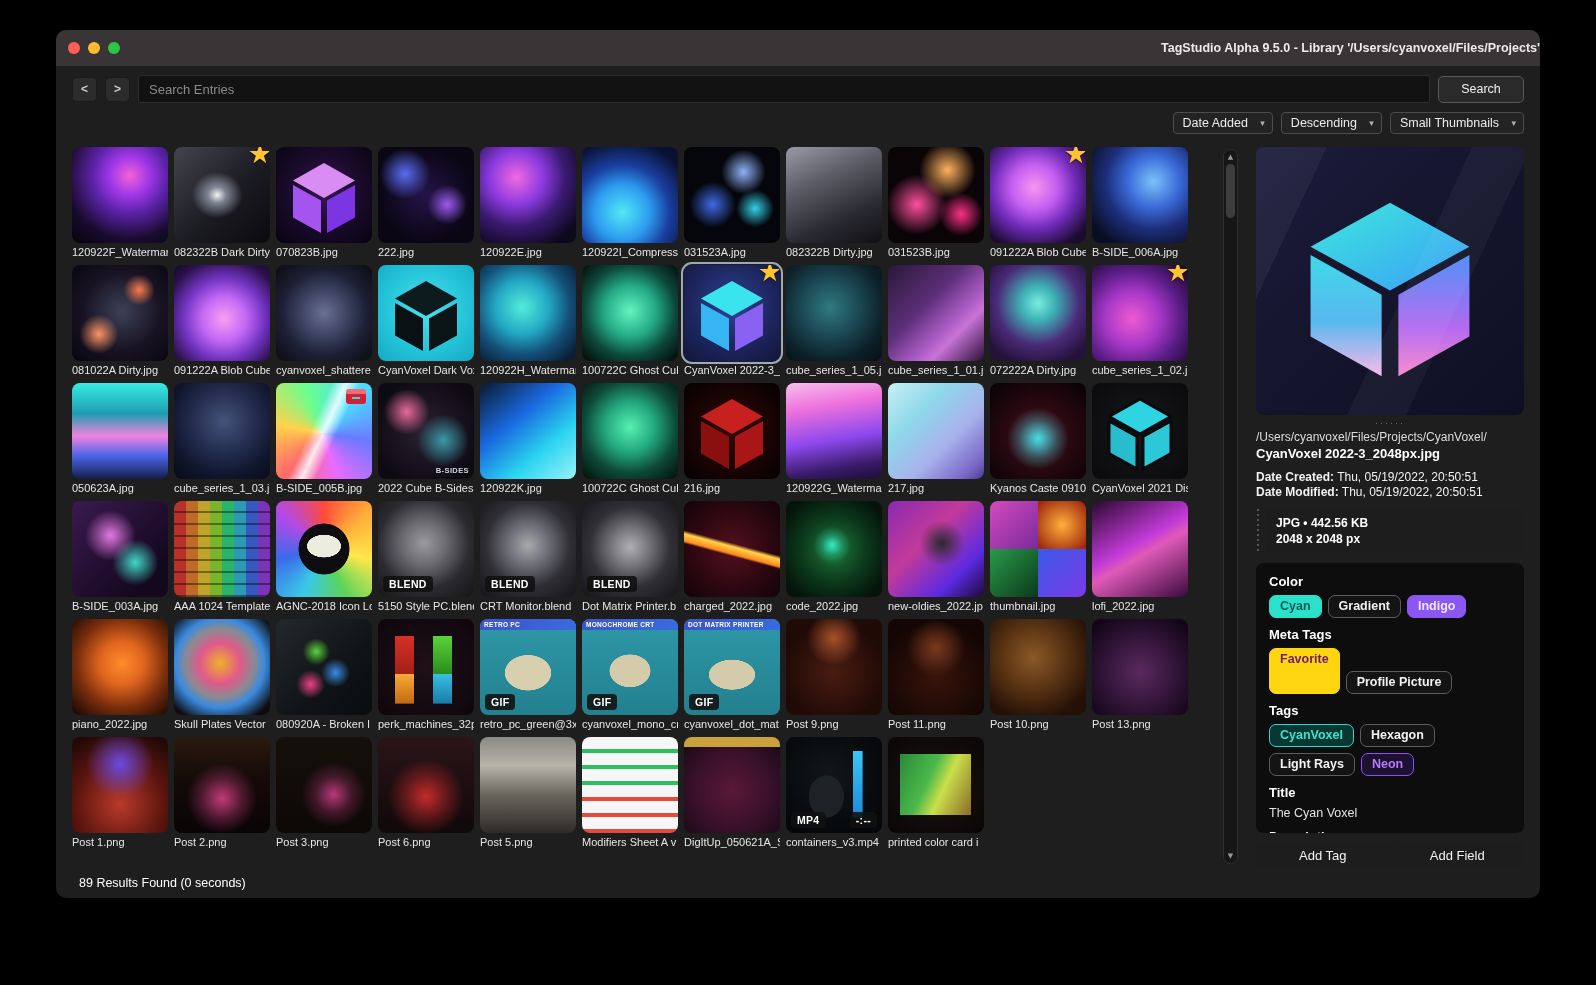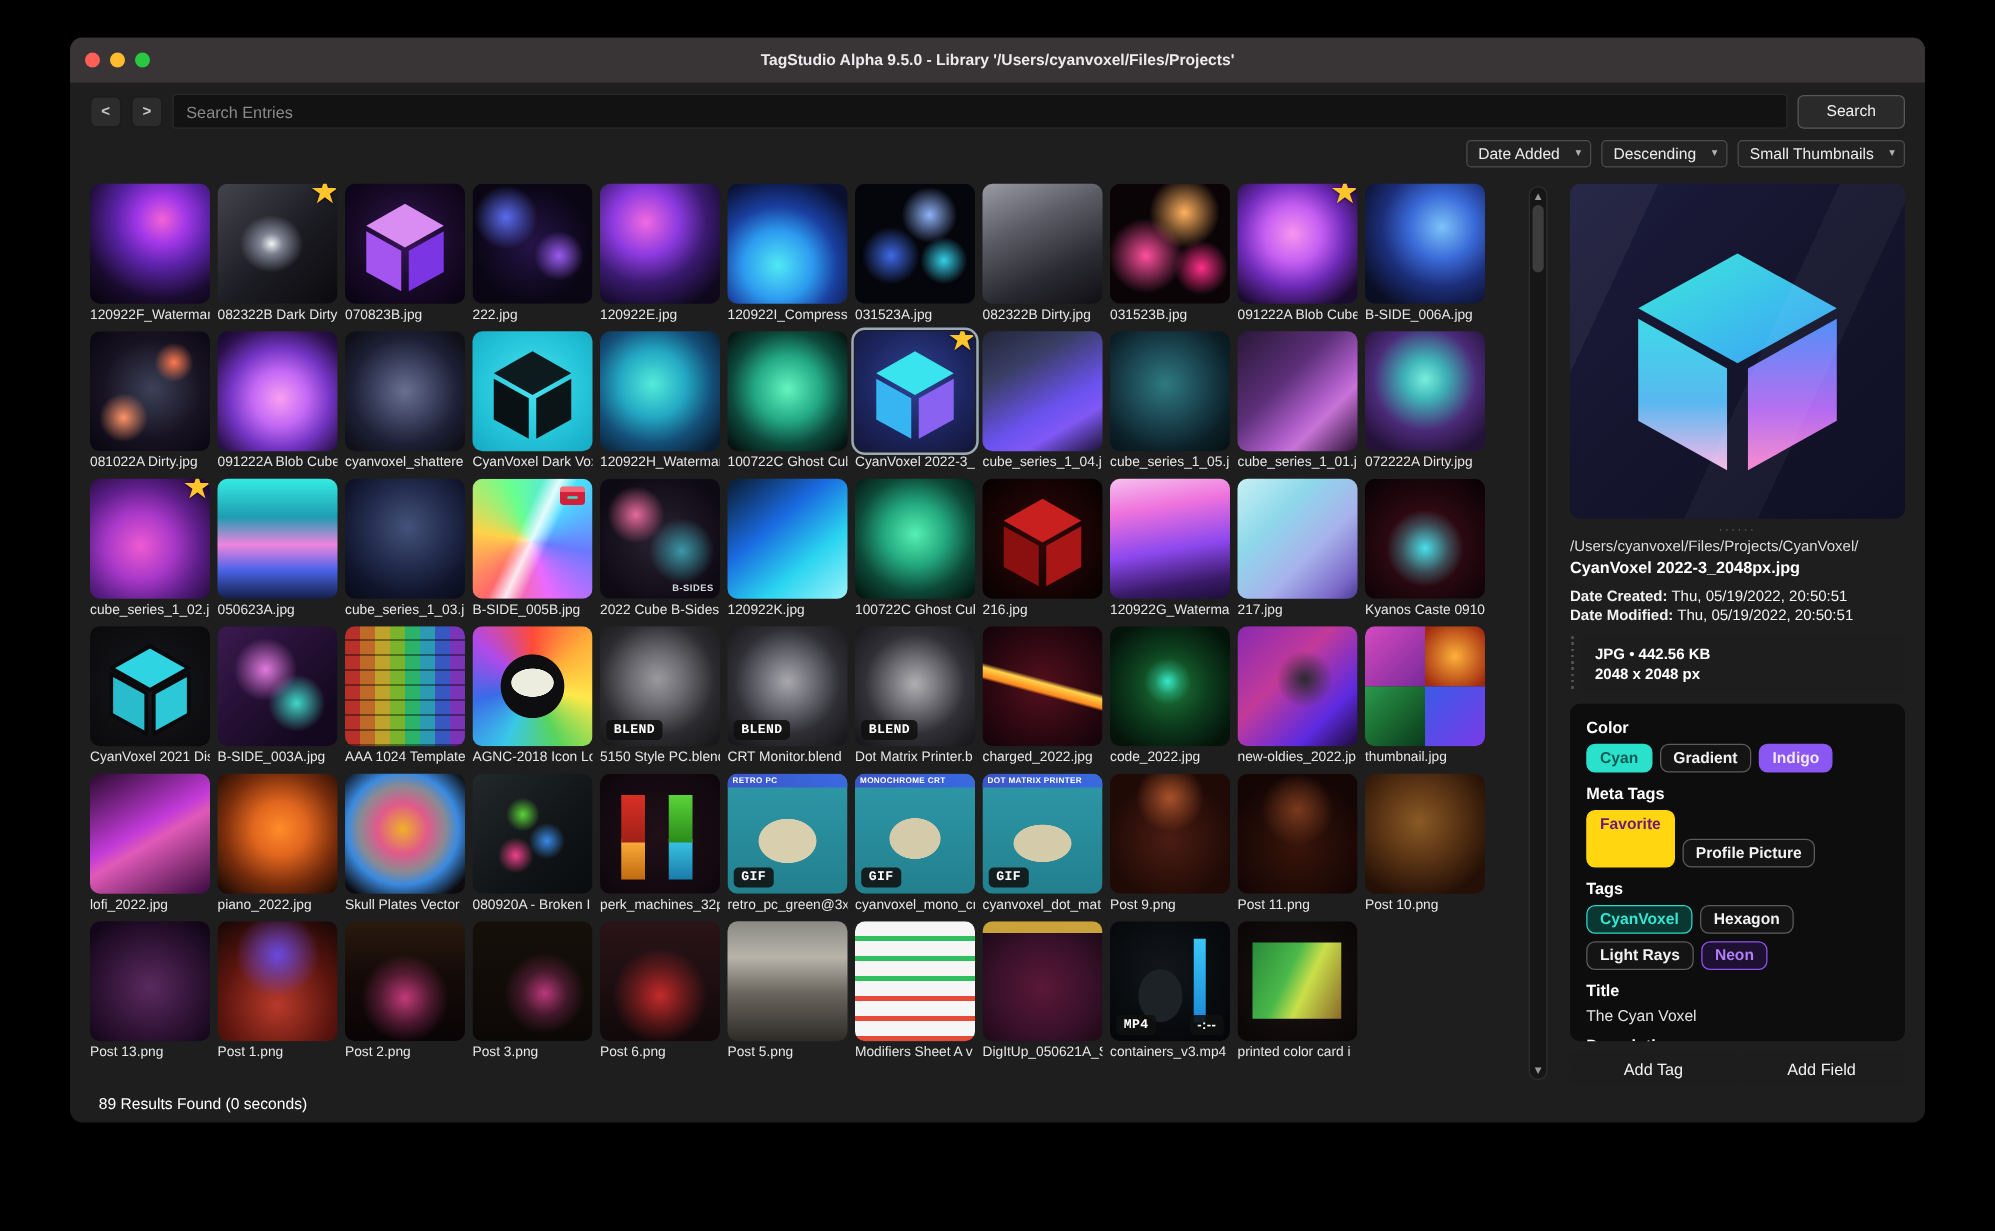--- a/index.html
+++ b/index.html
@@ -3,21 +3,21 @@
 <meta charset="utf-8">
 <style>
   * { margin:0; padding:0; box-sizing:border-box; }
   html,body { width:1596px; height:985px; background:#000; font-family:"Liberation Sans",sans-serif; }
   .window { position:absolute; left:56px; top:30px; width:1484px; height:868px;
     background:#1f1e1f; border-radius:10px; overflow:hidden; box-shadow:0 12px 40px rgba(0,0,0,.7); }
   
   .titlebar { height:36px; background:#393537; display:flex; align-items:center; position:relative; }
   .lights { display:flex; gap:8px; margin-left:12px; }
   .light { width:12px; height:12px; border-radius:50%; display:inline-block; }
-  .wtitle { position:absolute; left:0; right:0; text-align:center; color:#eceaec; font-size:12.5px; font-weight:bold; }
+  .wtitle { position:absolute; left:0; right:0; text-align:right; color:#eceaec; font-size:12.5px; font-weight:bold; }
   
   .chrome { padding:0 16px; height:calc(100% - 36px); display:flex; flex-direction:column; }
   .toolbar { display:flex; align-items:center; gap:8px; margin-top:9px; height:28px; }
   .navbtn { width:25px; height:25px; background:#2c2c2c; border:1px solid #1b1b1b; border-radius:5px;
     color:#c9c9c9; font-size:12px; font-weight:bold; display:flex; align-items:center; justify-content:center; cursor:pointer; }
   .searchinput { flex:1; height:28px; background:#121212; border:1px solid #2b2b2b; border-radius:3px;
     color:#e8e8e8; font-size:13px; padding:0 10px; outline:none; }
   .searchinput::placeholder { color:#8a8a8a; }
   .searchbtn { width:86px; height:27px; background:#2a2a2a; border:1px solid #585858; border-radius:5px;
     color:#f0f0f0; font-size:12.5px; display:flex; align-items:center; justify-content:center; cursor:pointer; }
@@ -32,21 +32,21 @@
   .grid { width:1116px; display:grid; grid-template-columns:repeat(11,96px); gap:5px 6px; }
   .cell { width:96px; }
   .thumb { width:96px; height:96px; border-radius:8px; position:relative; overflow:hidden; background:#111; cursor:pointer; }
   .cell.selected .thumb { outline:2px solid #9aaab9; outline-offset:1px; }
   .tlabel { margin-top:3px; height:14px; font-size:11px; color:#e6e6e6; white-space:nowrap; overflow:hidden; }
   .thumb svg { position:absolute; inset:0; width:100%; height:100%; }
   .star { position:absolute; top:-7px; right:-2px; font-size:27px; color:#fec52c; font-family:"DejaVu Sans",sans-serif;
     text-shadow:0 1px 2px rgba(0,0,0,.55); line-height:1; }
   .fbadge { position:absolute; bottom:5px; background:rgba(16,16,16,.88); color:#fff; font-size:10.5px; font-weight:bold;
     padding:2px 6px; border-radius:4px; letter-spacing:.3px; }
-  .fbadge.bl { left:5px;font-family:Liberation Mono, monospace; } .fbadge.br { right:5px; }
+  .fbadge.bl { left:5px; } .fbadge.br { right:5px; }
   .redbox { position:absolute; top:6px; right:6px; width:20px; height:15px; border-radius:3px;
     background:linear-gradient(#31e3c4,#31e3c4) 50% 60%/8px 2px no-repeat, linear-gradient(180deg,#f26a78 0 5px,#d41f38 5px); }
   .titlebar-ov { position:absolute; top:0; left:0; right:0; height:11px; background:linear-gradient(90deg,#3c55c8,#3a6ae0);
     color:#fff; font-size:6.5px; line-height:11px; padding-left:4px; font-weight:bold; letter-spacing:.3px; white-space:nowrap; overflow:hidden; }
   .corner-ov { position:absolute; bottom:4px; right:5px; font-size:7.5px; font-weight:bold; color:#cfd8dc; letter-spacing:.4px; }
   
   .vscroll { position:absolute; right:0; top:2px; bottom:4px; width:15px; background:#161616; border:1px solid #2e2e2e; border-radius:7px;
     display:flex; flex-direction:column; align-items:center; }
   .varrow { font-size:7px; color:#9a9a9a; height:14px; line-height:14px; cursor:pointer; font-family:"DejaVu Sans",sans-serif; }
   .vthumb { width:9px; height:54px; background:#3d3d3d; border-radius:5px; cursor:pointer; }
@@ -203,24 +203,20 @@
             <div class="cell selected">
               <div class="thumb" style="background: radial-gradient(circle at 50% 42%, rgb(46, 68, 150) 0%, rgb(29, 38, 96) 55%, rgb(19, 21, 56) 100%);">
                 <svg viewBox="0 0 96 96">
     <polygon points="48,16 79,33.5 48,51 17,33.5" fill="#3ae4ee"></polygon>
     <polygon points="17,38 45,53.5 45,86 17,70.5" fill="#37b4f2"></polygon>
     <polygon points="51,53.5 79,38 79,70.5 51,86" fill="#8a62f2"></polygon>
                 </svg>
                 <span class="star">★</span>
               </div>
               <div class="tlabel">CyanVoxel 2022-3_</div>
-            </div>
-            <div class="cell">
-              <div class="thumb" style="background: linear-gradient(150deg, rgb(35, 38, 56) 0%, rgb(58, 63, 104) 30%, rgb(106, 82, 238) 62%, rgb(128, 88, 245) 76%, rgb(26, 18, 53) 100%);"></div>
-              <div class="tlabel">cube_series_1_04.j</div>
             </div>
             <div class="cell">
               <div class="thumb" style="background: radial-gradient(circle at 46% 44%, rgb(47, 122, 128) 0%, rgb(26, 68, 80) 42%, rgb(12, 32, 40) 72%, rgb(6, 15, 20) 100%);"></div>
               <div class="tlabel">cube_series_1_05.j</div>
             </div>
             <div class="cell">
               <div class="thumb" style="background: linear-gradient(135deg, rgb(42, 24, 56) 0%, rgb(92, 47, 120) 40%, rgb(168, 90, 194) 62%, rgb(200, 115, 216) 72%, rgb(42, 16, 53) 100%);"></div>
               <div class="tlabel">cube_series_1_01.j</div>
             </div>
             <div class="cell">

